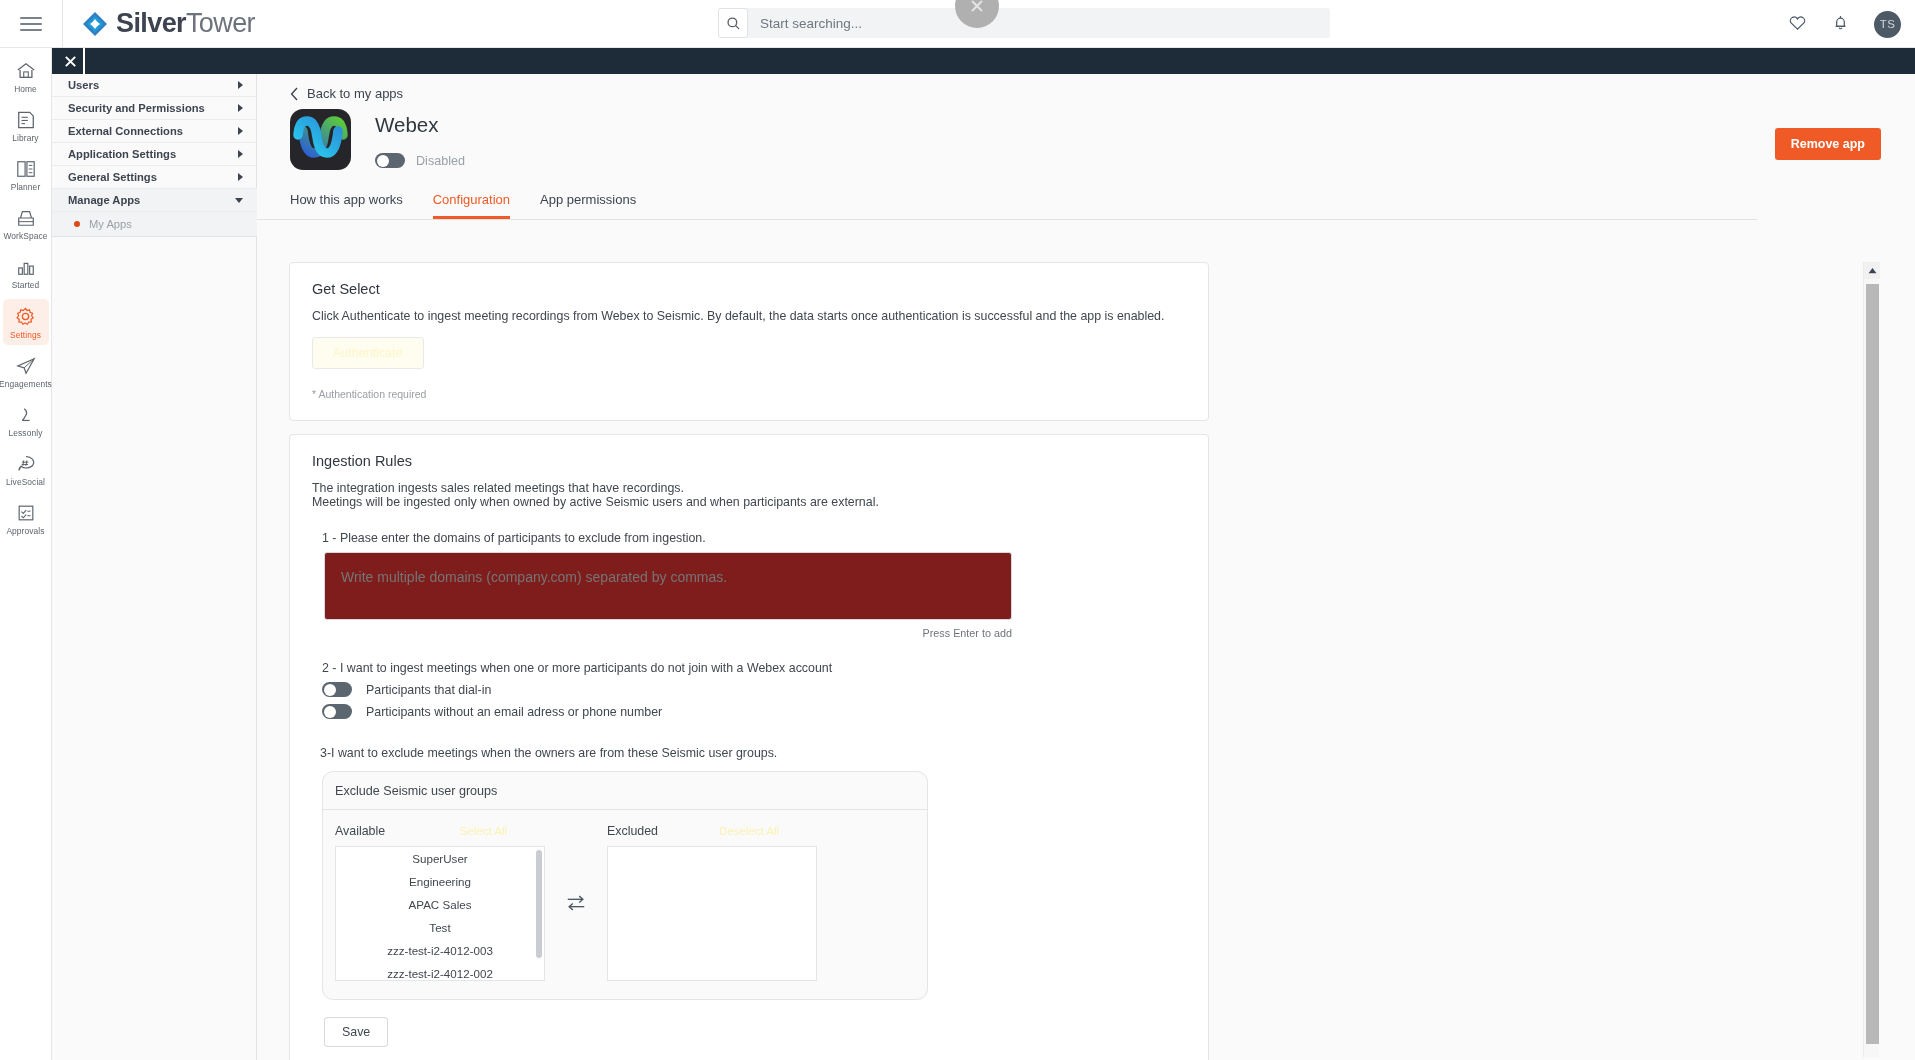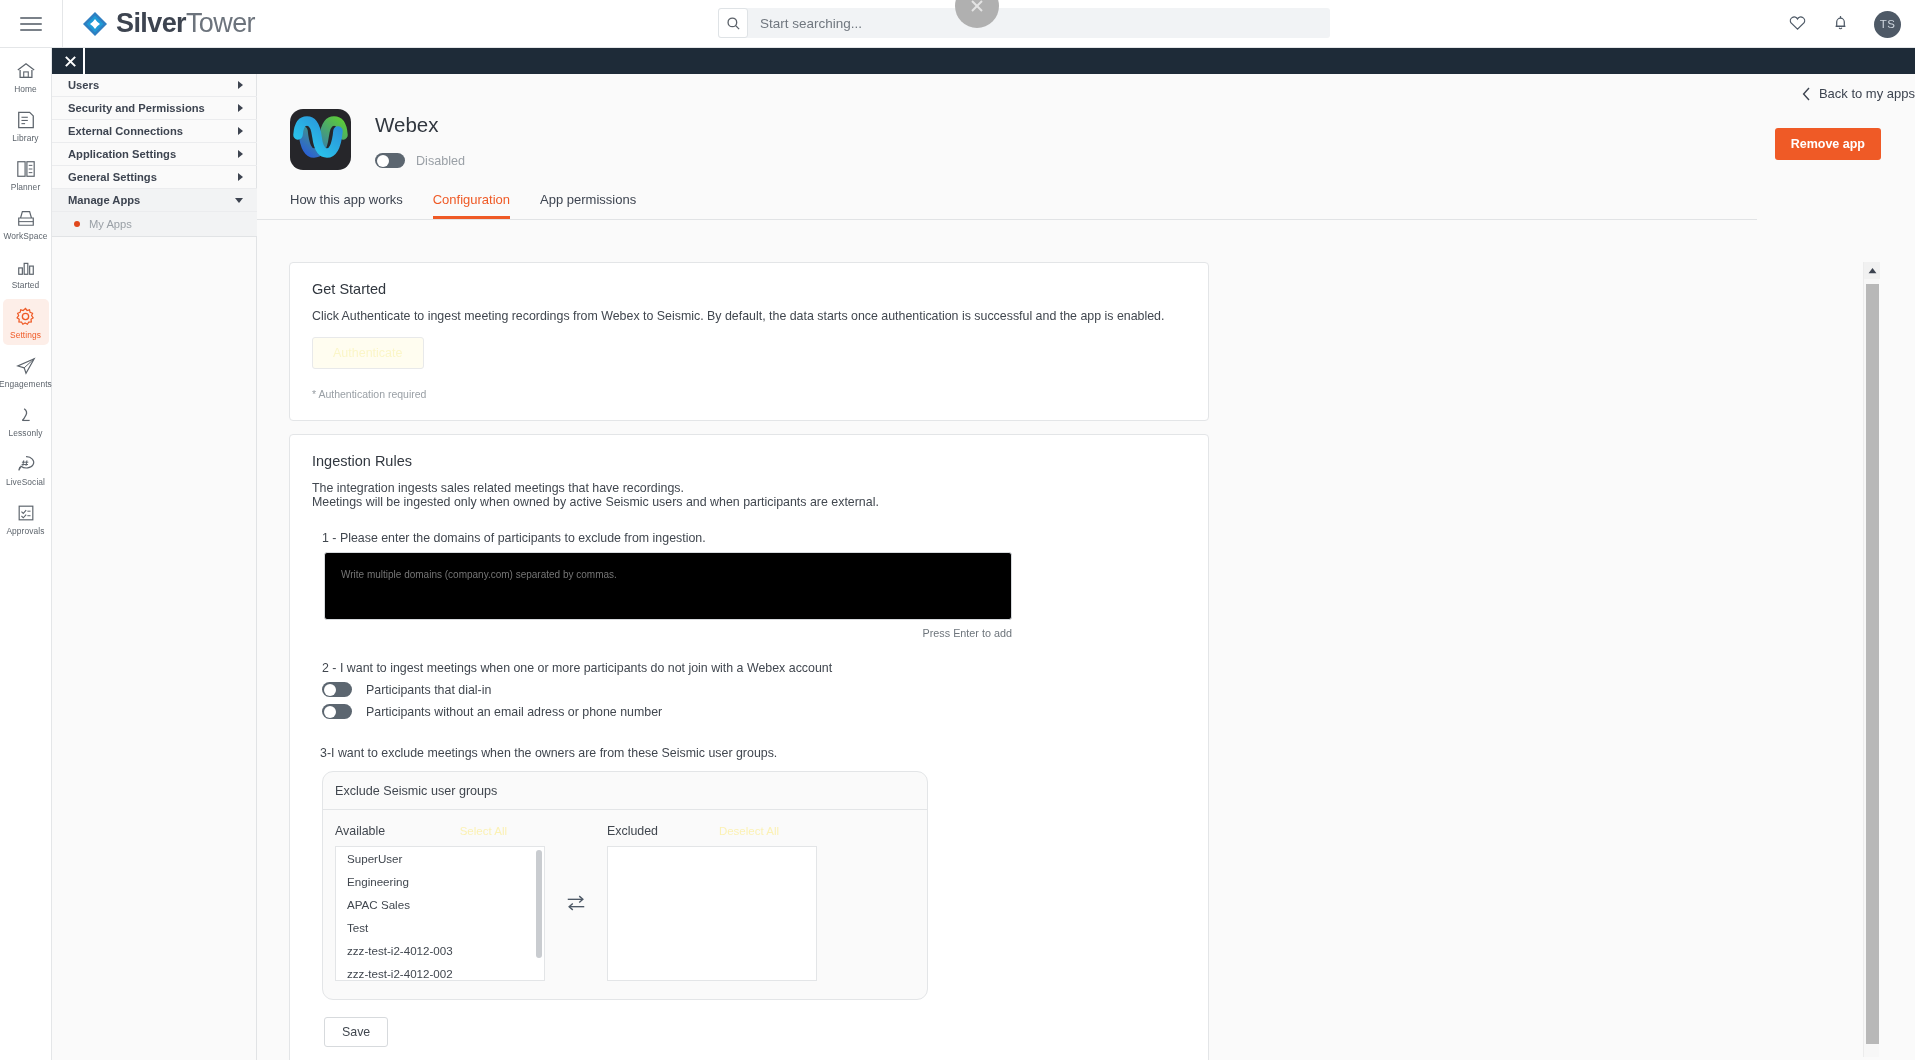--- a/index.html
+++ b/index.html
@@ -90,21 +90,21 @@
     height: 25px; display: flex; align-items: center; gap: 9px; padding-left: 22px;
     font-size: 11.2px; color: #9aa0a6; background: #f2f3f4; border-bottom: 1px solid #e1e3e5;
   }
   .dot { width: 6px; height: 6px; border-radius: 50%; background: #e0481c; }
 
   
   .main {
     position: absolute; left: 257px; top: 74px; width: 1658px; height: 986px;
     background: #fafafa; overflow: hidden;
   }
-  .back-link { display: flex; align-items: center; gap: 8px; padding: 12px 0 0 33px; font-size: 13px; color: #3d4450; justify-content: flex-end; }
+  .back-link { display: flex; align-items: center; gap: 8px; padding: 12px 0 0 33px; font-size: 13px; color: #3d4450; }
   .app-head { display: flex; padding: 8px 0 0 33px; position: relative; }
   .app-logo {
     width: 61px; height: 61px; border-radius: 13px; background: #26262a;
     position: relative; overflow: hidden; flex: none;
   }
   .app-meta { padding-left: 24px; padding-top: 4px; }
   .app-title { font-size: 20.5px; color: #31373f; font-weight: normal; }
   .enable-row { display: flex; align-items: center; gap: 11px; margin-top: 16px; }
   .toggle {
     width: 30px; height: 15px; border-radius: 8px; background: #5c6670;
@@ -135,40 +135,40 @@
   .card-p { font-size: 12.4px; color: #41474f; line-height: 1.08; }
   .auth-btn {
     margin-top: 14px; background: #fffdf0; color: #fbf6c8; border: 1px solid #e8e9ea;
     border-radius: 3px; padding: 8px 20px; font-size: 12.5px; font-family: inherit; cursor: pointer;
   }
   .auth-note { margin-top: 19px; font-size: 10.5px; color: #9aa0a6; }
 
   .rule-label { font-size: 12.4px; color: #41474f; margin: 22px 0 7px 10px; }
   .domain-input {
     margin-left: 12px; width: 688px; height: 68px; border: 1px solid #d7dadd; border-radius: 3px;
-    background: #000000; padding: 16px 16px; font-size: 10px; color: #8c9298;
+    background: #7f1d1d; padding: 16px 16px; font-size: 14px; color: #8c9298;
     font-family: inherit; resize: none;
   }
   .press-enter { text-align: right; width: 700px; font-size: 10.8px; color: #6e757c; margin-top: 3px; }
   .toggle-row { display: flex; align-items: center; gap: 14px; margin: 7px 0 0 10px; }
   .toggle-row-label { font-size: 12.4px; color: #41474f; }
   .rule3 { font-size: 12.4px; color: #41474f; margin: 27px 0 11px 8px; }
 
   .transfer-card { margin: 0 0 0 10px; width: 606px; border: 1px solid #e3e5e7; border-radius: 11px; background: #fafafa; }
   .transfer-title { padding: 12px 0 11px 12px; font-size: 12.6px; color: #41474f; border-bottom: 1px solid #e3e5e7; }
   .transfer-body { padding: 14px 12px 18px; display: flex; }
   .tcol { width: 210px; }
   .tcol-head { display: flex; align-items: center; justify-content: space-between; padding-right: 38px; margin-bottom: 8px; }
   .tcol-label { font-size: 12.4px; color: #41474f; }
   .tcol-link { font-size: 11.5px; color: #fbf1b4; cursor: pointer; }
   .tlist {
     width: 210px; height: 135px; border: 1px solid #e3e5e7; background: #fff;
     overflow: hidden; position: relative;
   }
-  .tlist-item { padding: 5px 11px; font-size: 11.6px; color: #41474f; }
+  .tlist-item { padding: 5px 11px; font-size: 11.6px; color: #41474f; text-align: center; }
   .tlist-scroll { position: absolute; right: 2px; top: 3px; width: 6px; height: 108px; background: #c9ccd0; border-radius: 3px; }
   .tmid { width: 62px; display: flex; align-items: center; justify-content: center; }
   .save-btn {
     margin: 17px 0 0 12px; background: #fff; border: 1px solid #d7dadd; border-radius: 3px;
     padding: 7px 17px; font-size: 12.4px; color: #41474f; font-family: inherit; cursor: pointer;
   }
 
   
   .vscroll { position: absolute; right: 0; top: 0; width: 16px; height: 795px; background: #f7f7f7; border-left: 1px solid #ececec; }
   .vscroll-up { width: 16px; height: 17px; display: flex; align-items: center; justify-content: center; background: #f1f1f1; }
@@ -402,21 +402,21 @@
   <div class="tabs">
     <div class="tab">How this app works</div>
     <div class="tab active">Configuration</div>
     <div class="tab">App permissions</div>
   </div>
 
   <div class="scrollarea">
 
     <div class="card">
       <div class="card-pad">
-        <div class="card-h">Get Started</div>
+        <div class="card-h">Get Select</div>
         <div class="card-p">Click Authenticate to ingest meeting recordings from Webex to Seismic. By default, the data starts once authentication is successful and the app is enabled.</div>
         <button class="auth-btn">Authenticate</button>
         <div class="auth-note">* Authentication required</div>
       </div>
     </div>
 
     <div class="card">
       <div class="card-pad">
         <div class="card-h">Ingestion Rules</div>
         <div class="card-p">The integration ingests sales related meetings that have recordings.</div>

